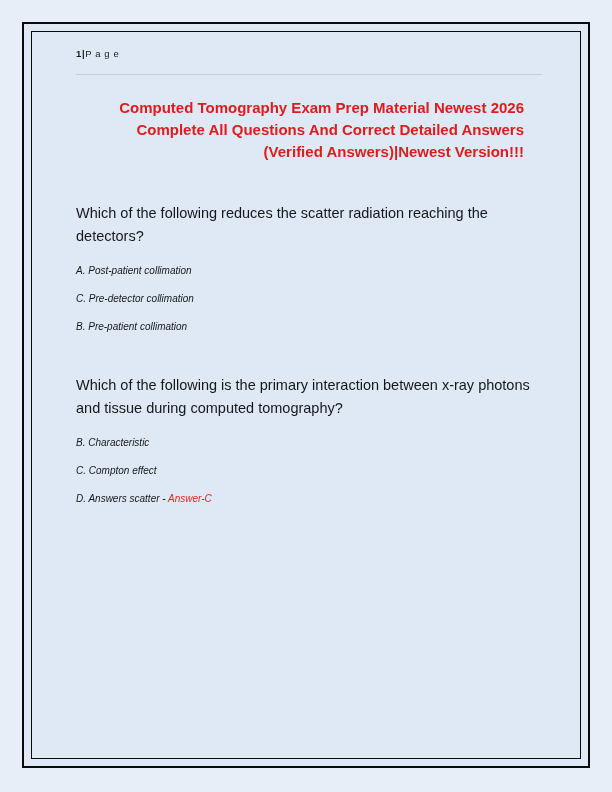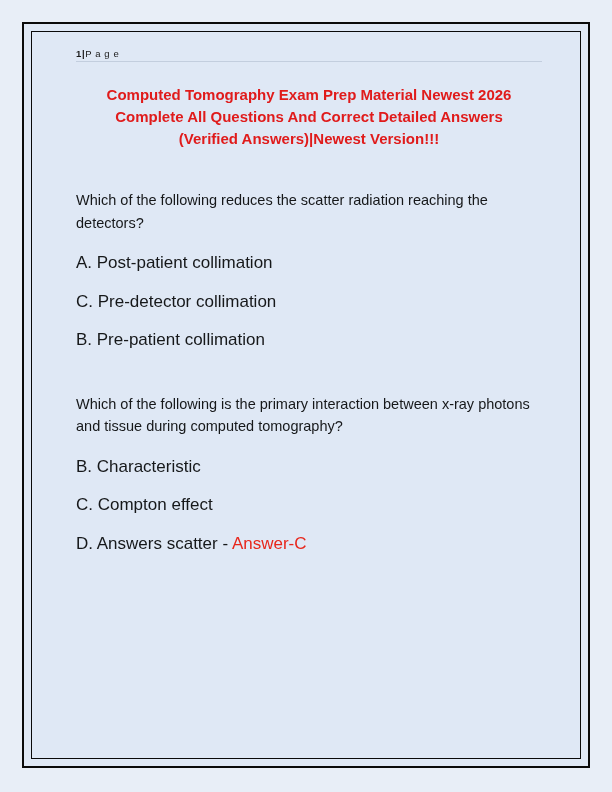--- a/index.html
+++ b/index.html
@@ -39,53 +39,54 @@
     top: 0;
     right: 0;
     bottom: 0;
     padding: 16px 38px 0 44px;
     box-sizing: border-box;
   }
   .page-header {
     font-size: 9.5px;
     color: #1b1b1b;
     letter-spacing: 0.6px;
-    padding-bottom: 2px;
+    padding-bottom: 15px;
     border-bottom: 1px solid #c3cede;
     margin-bottom: 6px;
   }
   .page-header .num {
     font-weight: bold;
   }
   .page-header .sep {
     font-weight: bold;
   }
   .doc-title {
     color: #e01b1b;
     font-weight: bold;
     font-size: 15px;
-    text-align: center;
+    text-align: right;
     line-height: 1.45;
     margin: 22px 18px 0 18px;
   }
   .question {
     font-size: 14.5px;
     color: #16181a;
     line-height: 1.55;
     margin-top: 40px;
   }
   .q1 { margin-top: 40px; }
   .options {
     margin-top: 16px;
   }
   .option {
-    font-size: 17px;
+    font-size: 10px;
     color: #16181a;
     line-height: 1.5;
     margin-bottom: 13px;
+    font-style: italic;
   }
   .answer {
     color: #e8261b;
   }
 </style>
 </head>
 <body>
 
 <div class="page-outer">
   <div class="page-inner">

